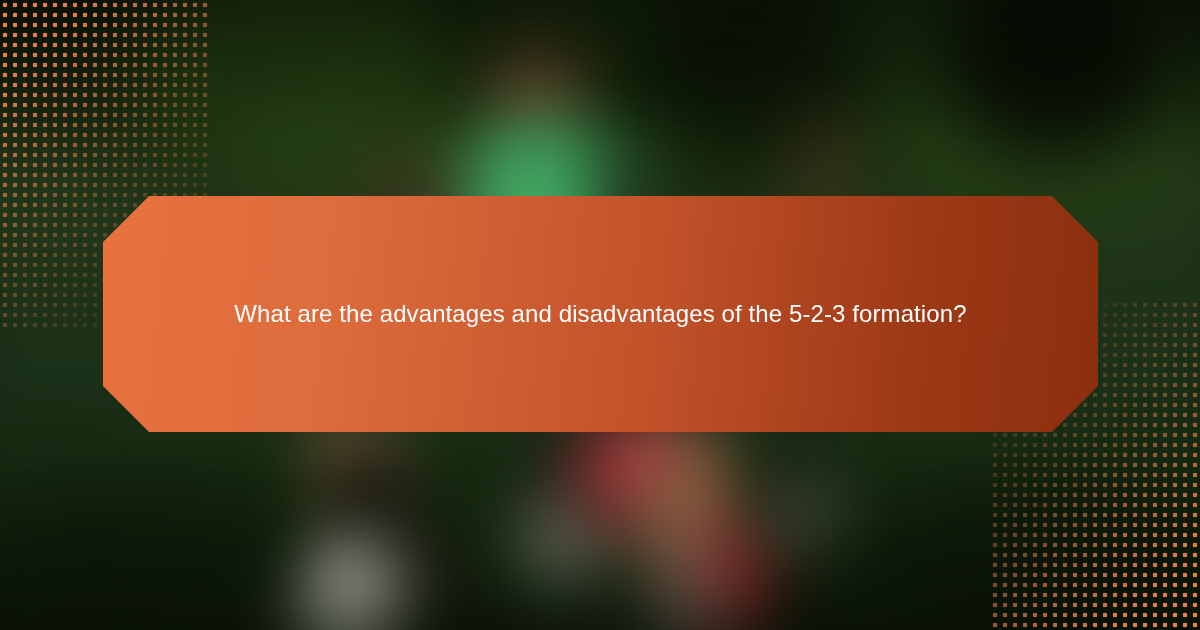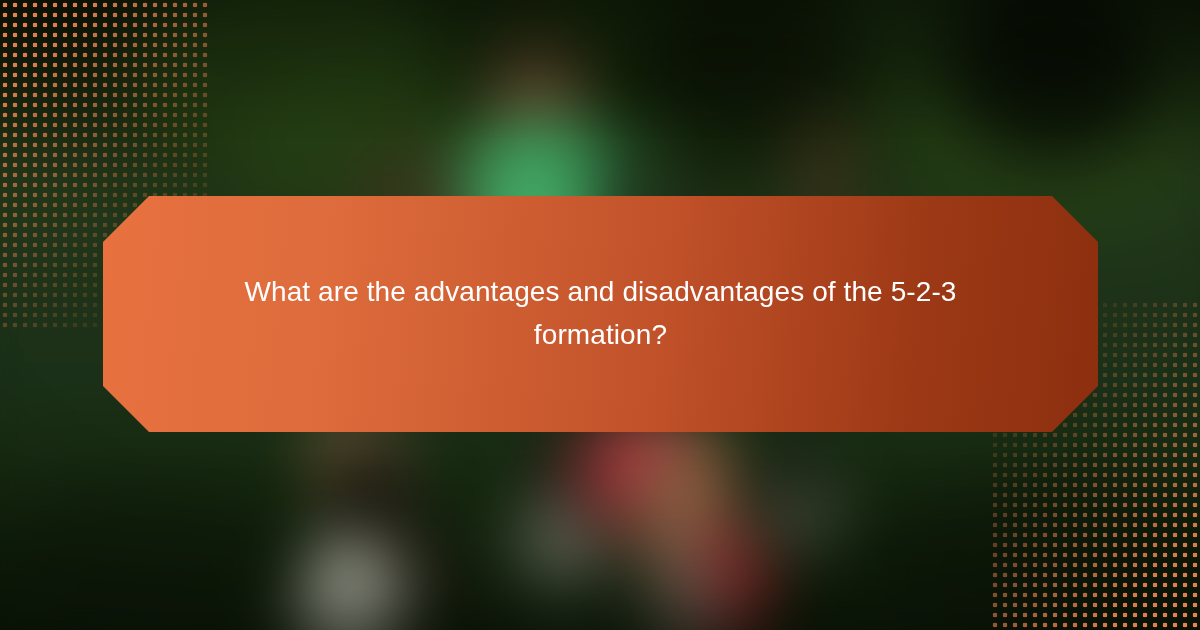--- a/index.html
+++ b/index.html
@@ -126,21 +126,21 @@
             clip-path: polygon(46px 0, calc(100% - 46px) 0, 100% 46px, 100% calc(100% - 46px), calc(100% - 46px) 100%, 46px 100%, 0 calc(100% - 46px), 0 46px);
     display: flex;
     align-items: center;
     justify-content: center;
     box-sizing: border-box;
     padding: 0 56px;
   }
   .question-text {
     margin: 0;
     color: #ffffff;
-    font-size: 28px;
+    font-size: 24px;
     font-weight: 400;
     line-height: 1.52;
     text-align: center;
     letter-spacing: .1px;
     max-width: 790px;
   }
 </style>
 </head>
 <body>
 

